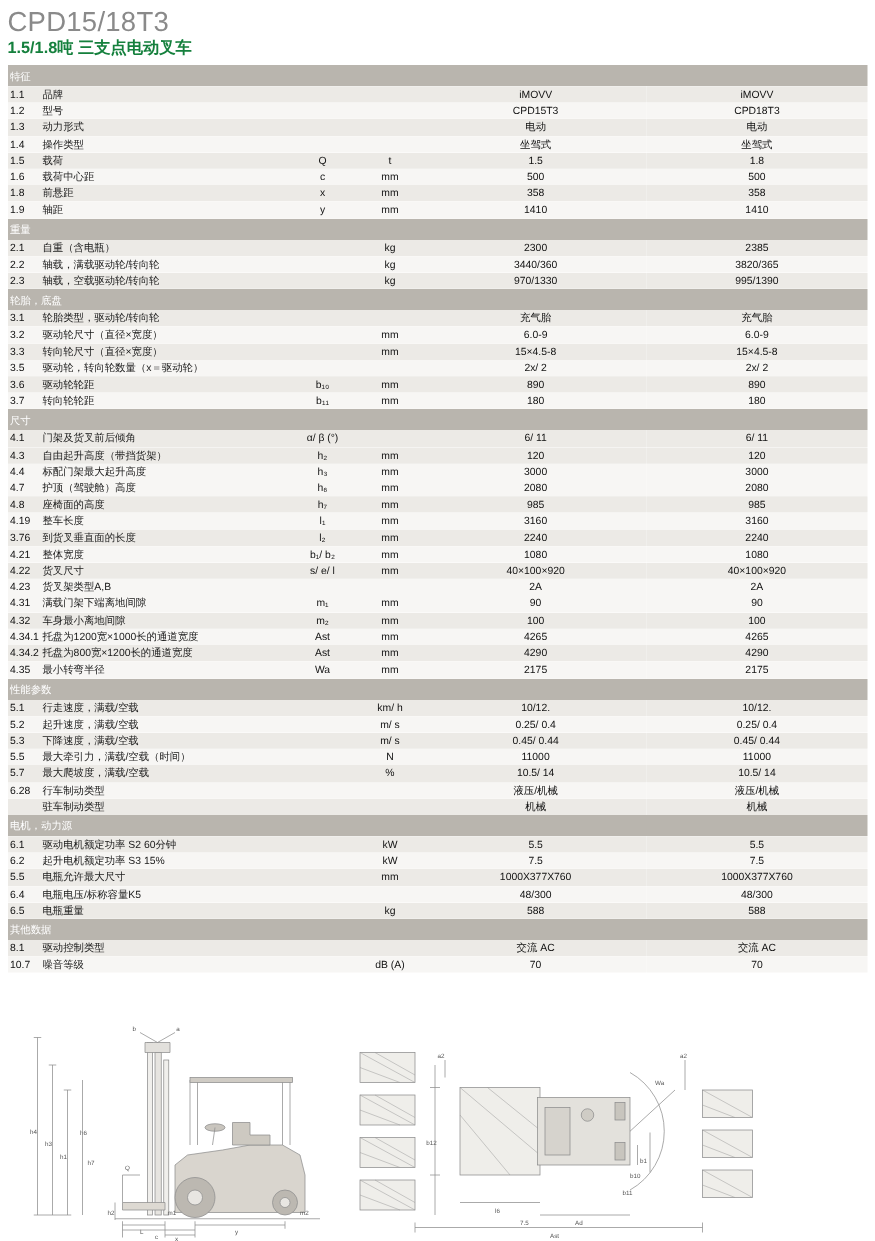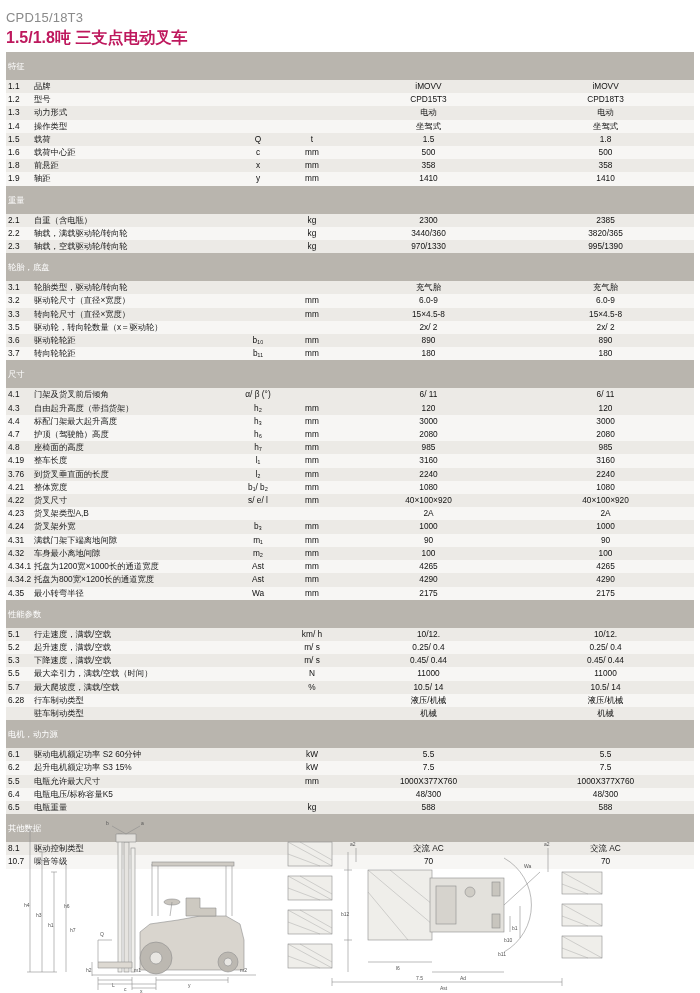--- a/index.html
+++ b/index.html
@@ -8,30 +8,30 @@
     background:#ffffff;
     font-family:"Liberation Sans", sans-serif;
     color:#1a1a1a;
     -webkit-font-smoothing:antialiased;
   }
   .page{position:relative;width:700px;height:993px;overflow:hidden;}
 
   
   .doc-header{padding:8px 6px 2px 6px;}
   .doc-title{
-    font-size:13px;
+    font-size:22px;
     color:#8a8a8a;
     font-weight:400;
     letter-spacing:0.2px;
     line-height:20px;
   }
   .doc-subtitle{
-    font-size:16px;
+    font-size:13px;
     font-weight:bold;
-    color:#be185d;
+    color:#15803d;
     line-height:17px;
     margin-top:1px;
   }
 
   
   table.spec{
     border-collapse:collapse;
     width:688px;
     margin:4px 6px 0 6px;
     table-layout:fixed;
@@ -52,21 +52,21 @@
   col.c-sym{width:52px;}
   col.c-unit{width:56px;}
   col.c-v1{width:177px;}
   col.c-v2{width:177px;}
 
   tr.sec td{
     background:#b9b5ae;
     color:#ffffff;
     font-size:8.3px;
     font-weight:normal;
-    height:28px;
+    height:17px;
     line-height:12px;
   }
   tr.row-odd td{background:#eceae6;}
   tr.row-even td{background:#f7f6f4;}
 
   td.num{padding-left:3px;color:#111;margin-left:36px;}
   td.name{padding-left:3px;}
   td.sym{text-align:center;color:#111;}
   td.unit{text-align:center;color:#111;}
   td.val{text-align:center;color:#111;}
@@ -319,28 +319,20 @@
           <td class="val">40×100×920</td>
           <td class="val">40×100×920</td>
         </tr>
         <tr class="row-even">
           <td class="num">4.23</td>
           <td class="name">货叉架类型A,B</td>
           <td class="sym"></td>
           <td class="unit"></td>
           <td class="val">2A</td>
           <td class="val">2A</td>
-        </tr>
-        <tr class="row-odd">
-          <td class="num">4.24</td>
-          <td class="name">货叉架外宽</td>
-          <td class="sym">b₃</td>
-          <td class="unit">mm</td>
-          <td class="val">1000</td>
-          <td class="val">1000</td>
         </tr>
         <tr class="row-even">
           <td class="num">4.31</td>
           <td class="name">满载门架下端离地间隙</td>
           <td class="sym">m₁</td>
           <td class="unit">mm</td>
           <td class="val">90</td>
           <td class="val">90</td>
         </tr>
         <tr class="row-odd">

